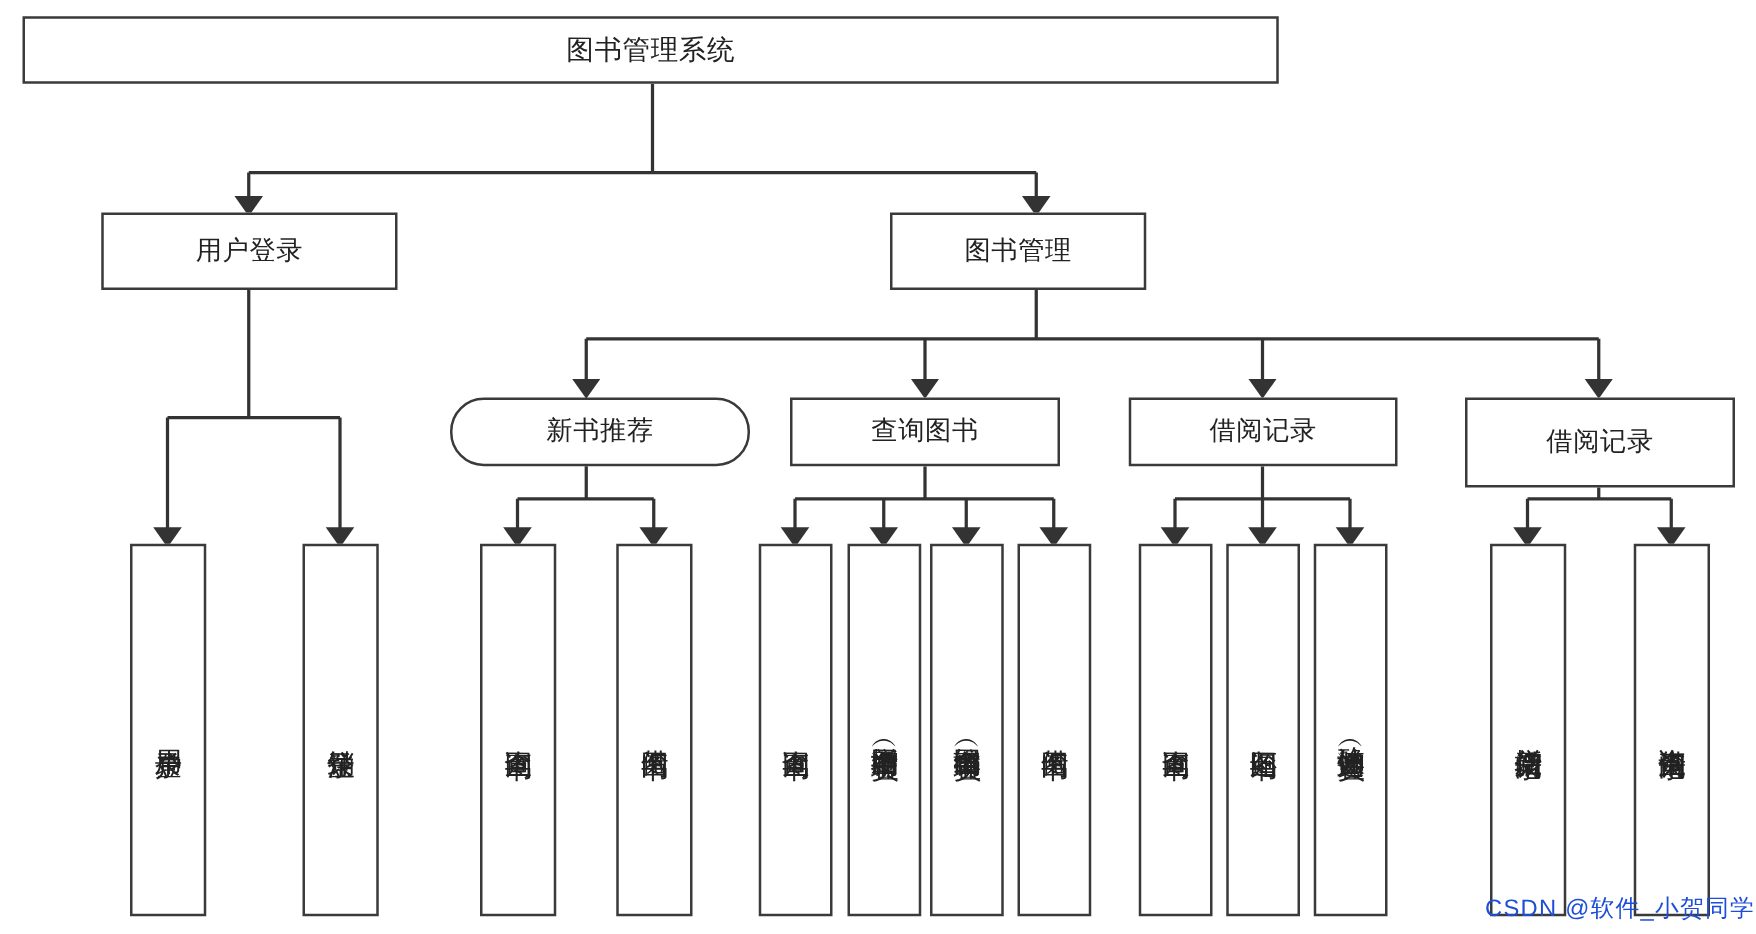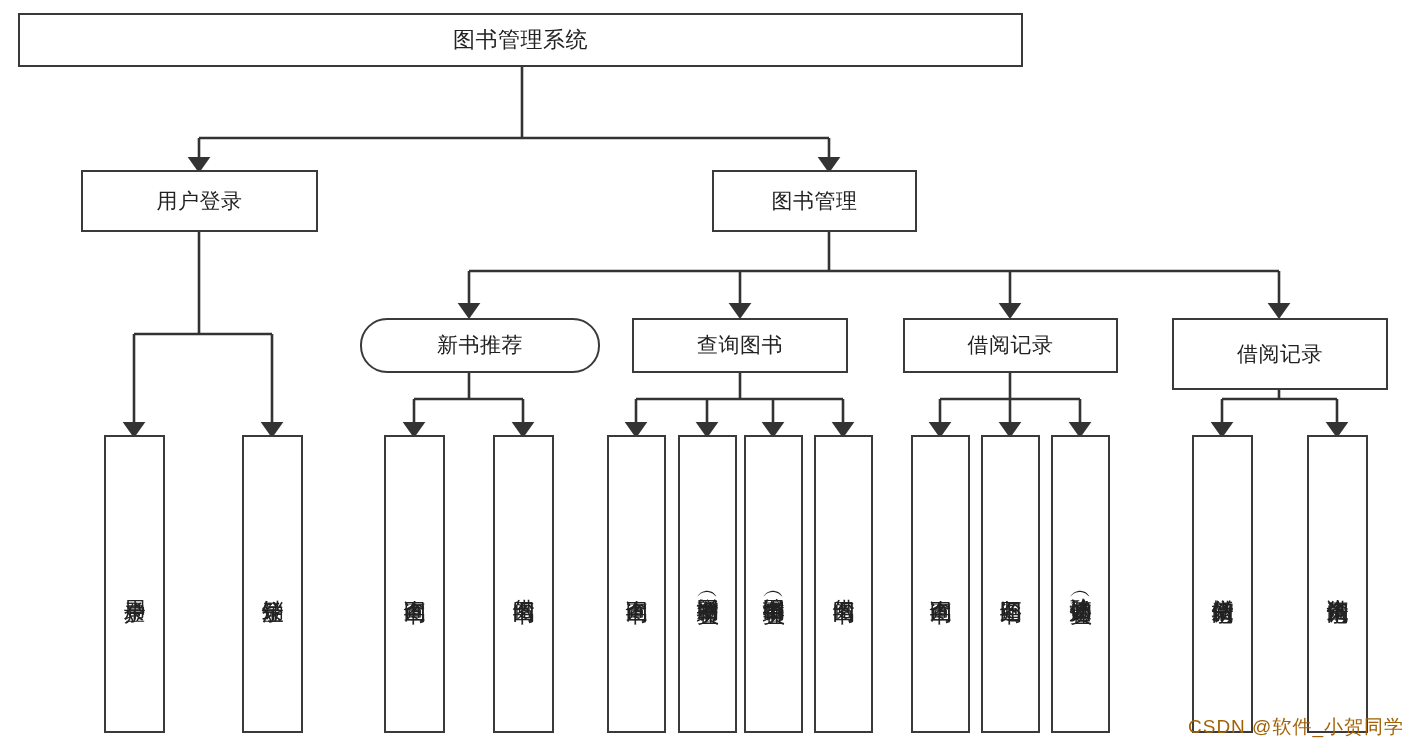--- a/index.html
+++ b/index.html
@@ -41,21 +41,21 @@
     text-orientation:upright;
     font-size:22px;
     line-height:1.12;
     letter-spacing:1px;
     white-space:nowrap;
   }
   .watermark{
     position:absolute;
     left:1188px;top:714px;
     font-size:19px;
-    color:#a16207;
+    color:#1d4ed8;
     letter-spacing:1px;
     z-index:5;
     white-space:nowrap;
     pointer-events:none;
   }
 </style>
 </head>
 <body>
 
 <div id="canvas">

